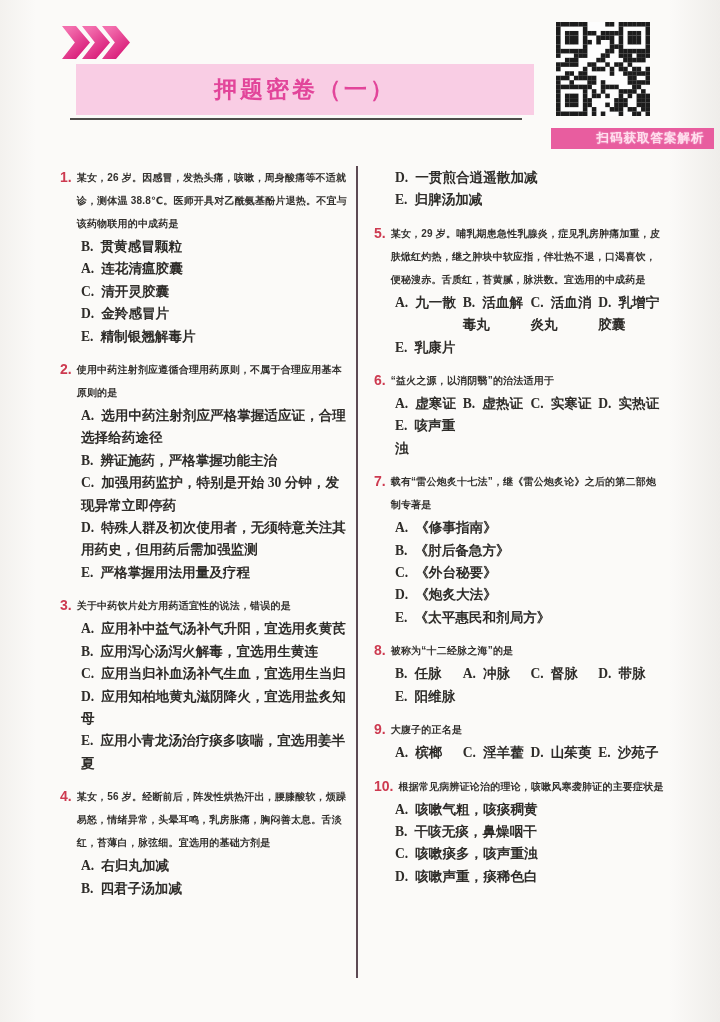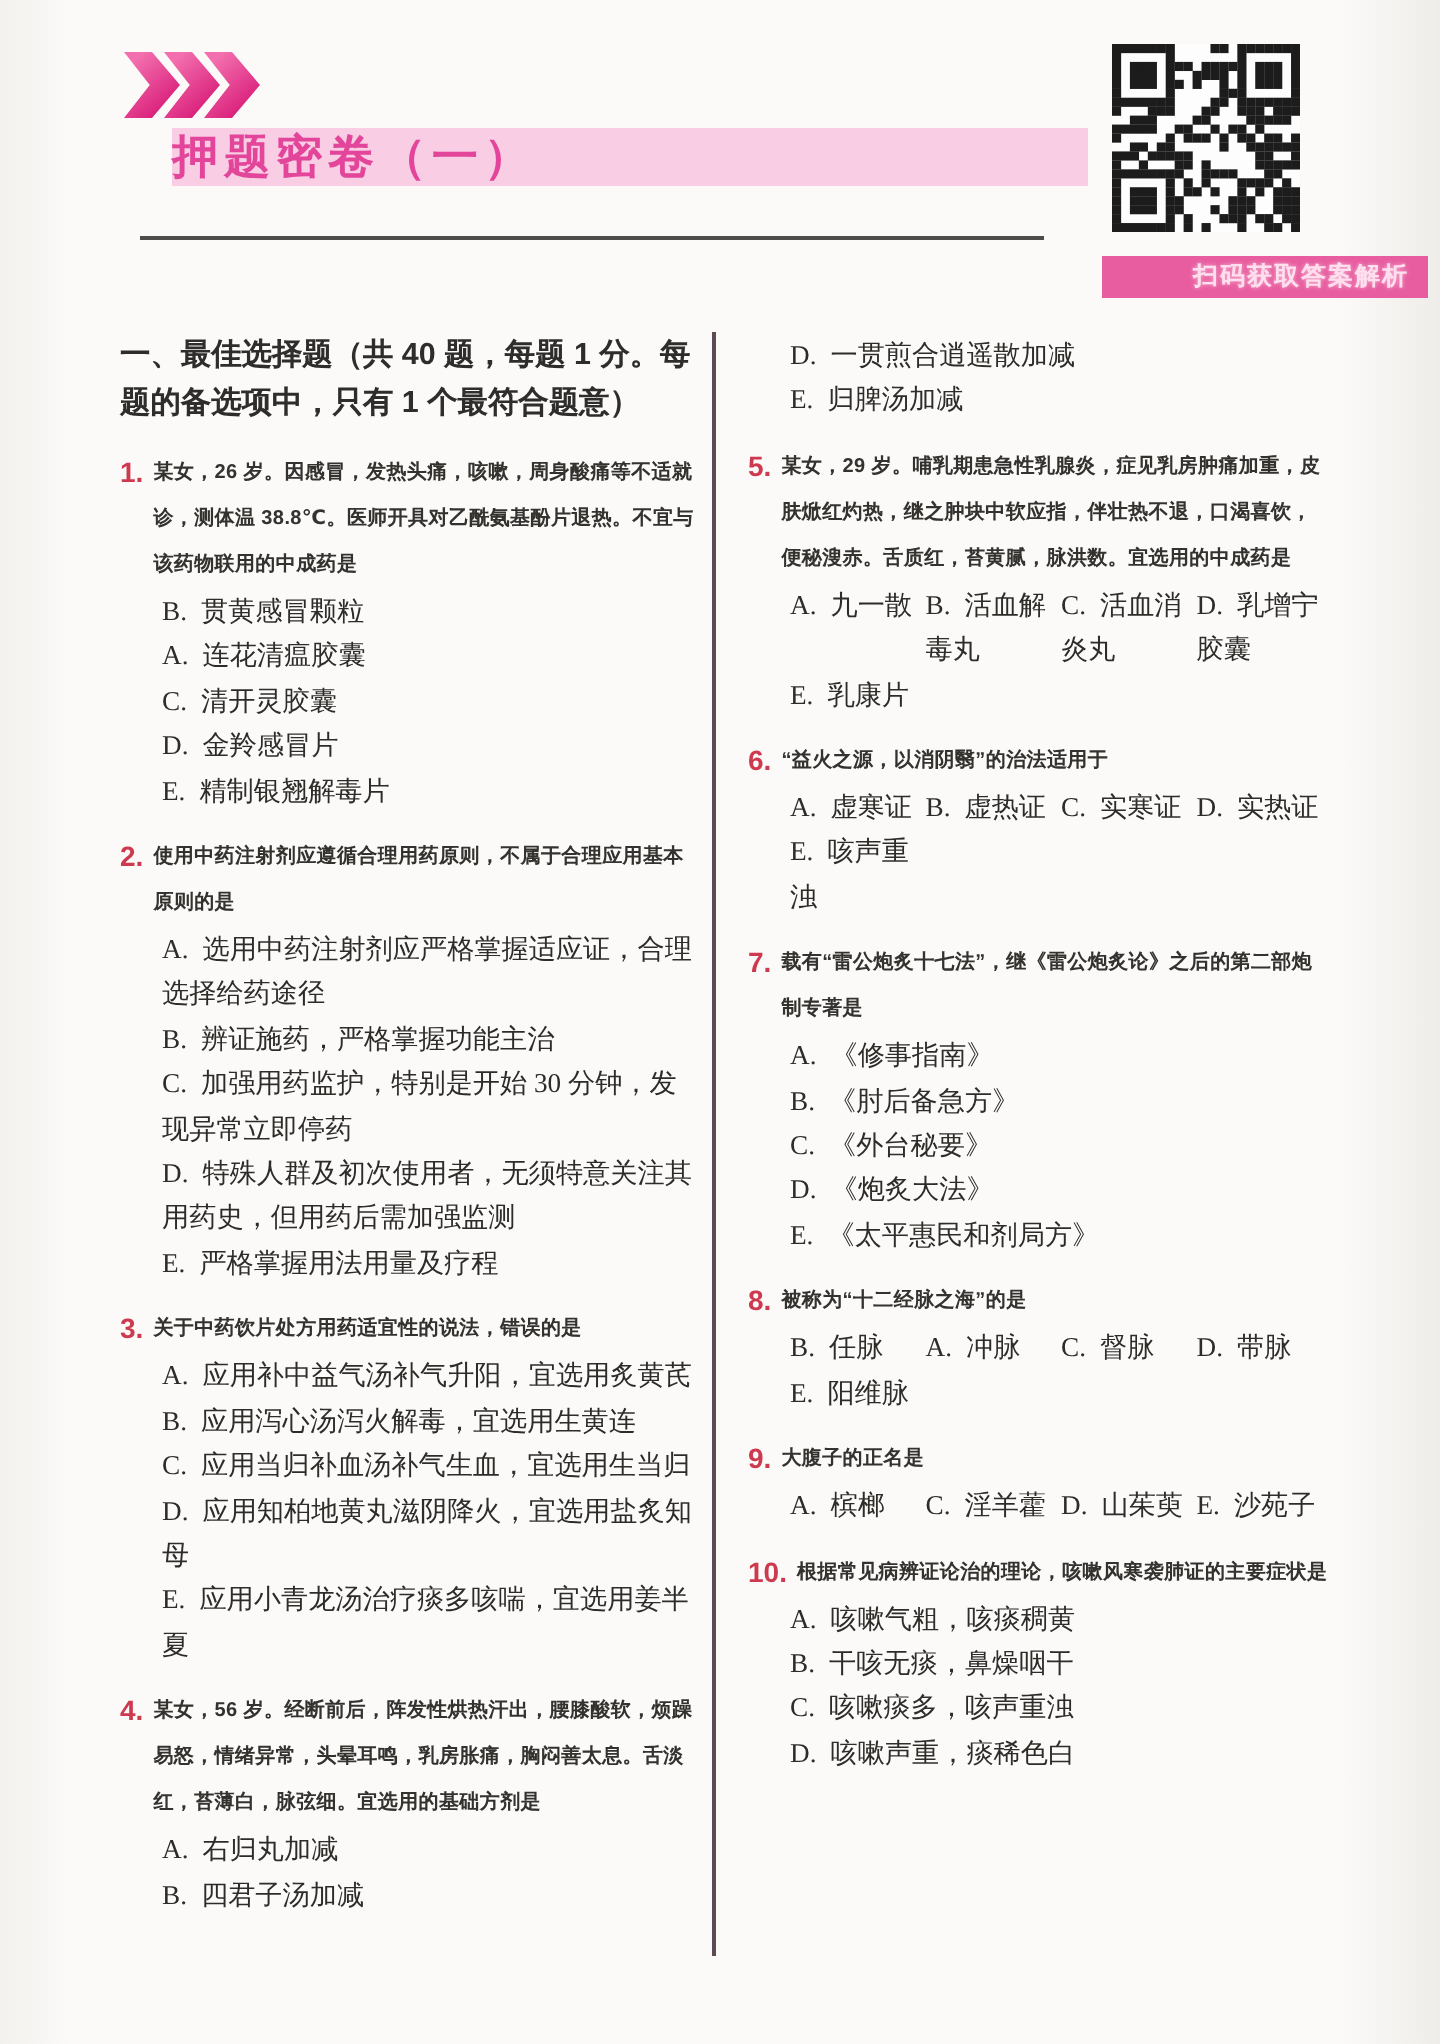--- a/index.html
+++ b/index.html
@@ -13,22 +13,22 @@
     background:linear-gradient(90deg,#f3f1ee 0%,#fbfaf8 5%,#fbfaf8 93%,#efedea 100%);
   }
   
   .chevrons{position:absolute;left:62px;top:26px;display:flex;}
   .chevron{
     width:28px;height:33px;margin-right:-8px;
     background:linear-gradient(140deg,#f36fae 15%,#d81b78 85%);
     clip-path:polygon(0 0,50% 0,100% 50%,50% 100%,0 100%,46% 50%);
   }
   .banner{
-    position:absolute;left:86px;top:64px;width:458px;height:29px;
-    background:#f9cde4;display:flex;align-items:center;
+    position:absolute;left:76px;top:64px;width:458px;height:51px;
+    background:#f9cde4;display:flex;align-items:center;justify-content:center;
   }
   .banner-title{
     color:#e2459a;font-size:23px;font-weight:bold;letter-spacing:3px;
   }
   .header-rule{position:absolute;left:70px;top:118px;width:452px;height:2px;background:#4e4c4a;}
   .qr{position:absolute;left:556px;top:22px;width:94px;height:94px;background:#fdfdfd;}
   .qr-caption{
     position:absolute;left:551px;top:128px;width:127px;height:21px;
     background:#e85d9f;color:#ffdeee;font-size:12.5px;font-weight:bold;
     display:flex;align-items:center;justify-content:center;letter-spacing:1px;
@@ -45,21 +45,21 @@
     font-weight:bold;color:#2e2d2b;font-size:15.2px;line-height:24px;margin-bottom:11px;
   }
   .question{margin-bottom:10px;}
   .q-head{display:flex;}
   .q-num{color:#cd3a50;font-weight:bold;flex:none;margin-right:5px;font-size:14px;line-height:23px;}
   .q-stem{font-weight:600;color:#34322f;font-size:10px;line-height:23px;letter-spacing:.2px;}
   .options{margin-left:21px;margin-top:1px;}
   .options.grid{display:grid;grid-template-columns:1fr 1fr 1fr 1fr;}
   .option{
     font-size:13.6px;line-height:22.4px;color:#2e2c29;
-    font-family:"Liberation Serif","DejaVu Serif",serif;font-weight:400;
+    font-family:"Liberation Serif","DejaVu Serif",serif;font-weight:700;
   }
   .opt-label{margin-right:7px;}
 </style>
 </head>
 <body>
 
 <div class="page">
 
   <div class="chevrons">
     <span class="chevron"></span>
@@ -318,21 +318,20 @@
       <rect x="14" y="20" width="1.02" height="1.02" fill="#1c1c1c"></rect>
       <rect x="17" y="20" width="1.02" height="1.02" fill="#1c1c1c"></rect>
       <rect x="18" y="20" width="1.02" height="1.02" fill="#1c1c1c"></rect>
       <rect x="20" y="20" width="1.02" height="1.02" fill="#1c1c1c"></rect>
     </svg>
 
   <div class="qr-caption">扫码获取答案解析</div>
 
   <div class="content">
     <div class="col col-left" id="col-left">
-        <div class="section-header">一、最佳选择题（共 40 题，每题 1 分。每题的备选项中，只有 1 个最符合题意）</div>
         <div class="question">
           <div class="q-head">
             <span class="q-num">1.</span>
             <div class="q-stem">某女，26 岁。因感冒，发热头痛，咳嗽，周身酸痛等不适就诊，测体温 38.8℃。医师开具对乙酰氨基酚片退热。不宜与该药物联用的中成药是</div>
           </div>
           <div class="options">
             <div class="option"><span class="opt-label">B.</span><span class="opt-text">贯黄感冒颗粒</span></div>
             <div class="option"><span class="opt-label">A.</span><span class="opt-text">连花清瘟胶囊</span></div>
             <div class="option"><span class="opt-label">C.</span><span class="opt-text">清开灵胶囊</span></div>
             <div class="option"><span class="opt-label">D.</span><span class="opt-text">金羚感冒片</span></div>

